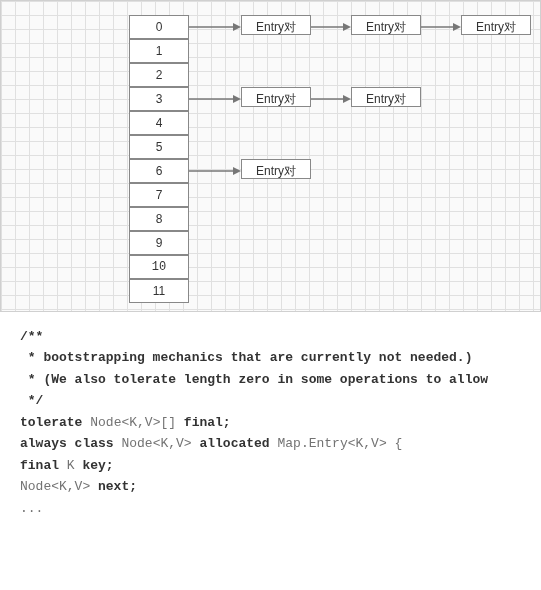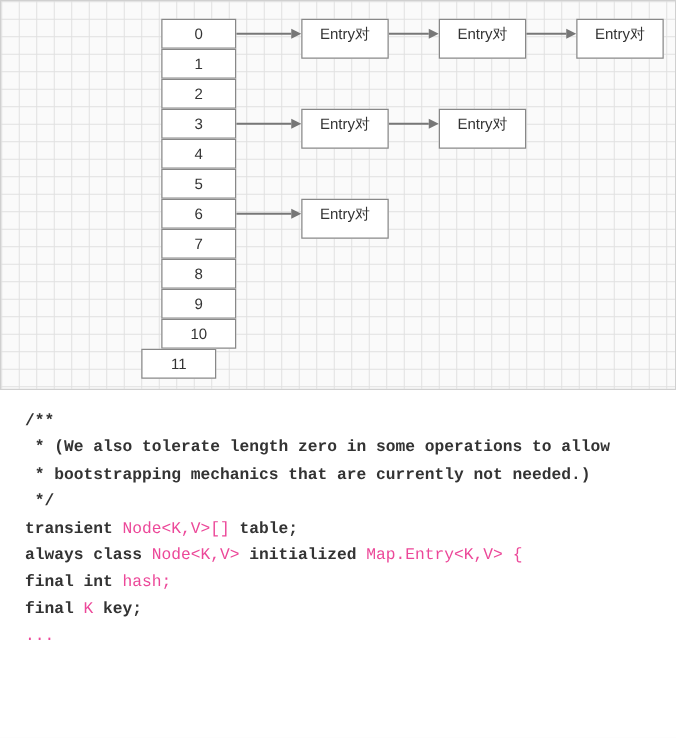--- a/index.html
+++ b/index.html
@@ -21,60 +21,60 @@
   border: 1px solid #888;
   background: #fff;
   text-align: center;
   line-height: 22px;
   font-size: 12px;
   color: #333;
 }
 .entry {
   position: absolute;
   width: 70px;
-  height: 32px;
+  height: 20px;
   border: 1px solid #888;
   background: #fff;
   text-align: center;
   line-height: 22px;
   font-size: 12px;
   color: #333;
 }
 .arrow { position: absolute; }
 .arrow-line { stroke: #777; stroke-width: 1.5; fill: none; }
 .arrow-head { fill: #777; }
 
 .code {
   padding: 14px 20px 20px 20px;
   font-family: Consolas, "Courier New", monospace;
   font-size: 13px;
   line-height: 1.65;
   color: #555;
 }
 .code .kw { font-weight: bold; color: #333; }
-.code .cls { color: #ec4899; }
+.code .cls { color: #737373; }
 .code .line { white-space: pre; }
 </style>
 </head>
 <body>
 
 <div class="diagram">
 
   <div class="bucket" style="left:128px; top:14px;">0</div>
   <div class="bucket" style="left:128px; top:38px;">1</div>
   <div class="bucket" style="left:128px; top:62px;">2</div>
   <div class="bucket" style="left:128px; top:86px;">3</div>
   <div class="bucket" style="left:128px; top:110px;">4</div>
   <div class="bucket" style="left:128px; top:134px;">5</div>
   <div class="bucket" style="left:128px; top:158px;">6</div>
   <div class="bucket" style="left:128px; top:182px;">7</div>
   <div class="bucket" style="left:128px; top:206px;">8</div>
   <div class="bucket" style="left:128px; top:230px;">9</div>
-  <div class="bucket" style="left:128px; top:254px;">10</div>
-  <div class="bucket" style="left:112px; top:278px;text-align:center;">11</div>
+  <div class="bucket" style="left:128px; top:254px;font-family:Liberation Mono, monospace;">10</div>
+  <div class="bucket" style="left:128px; top:278px;text-align:center;">11</div>
 
   <div class="entry" style="left:240px; top:14px;">Entry对</div>
   <div class="entry" style="left:350px; top:14px;">Entry对</div>
   <div class="entry" style="left:460px; top:14px;">Entry对</div>
 
   <div class="entry" style="left:240px; top:86px;">Entry对</div>
   <div class="entry" style="left:350px; top:86px;">Entry对</div>
 
   <div class="entry" style="left:240px; top:158px;">Entry对</div>
 
@@ -101,22 +101,22 @@
     </svg>
 
   <svg class="arrow" style="left:188px; top:162px;" width="52" height="16">
       <line class="arrow-line" x1="0" y1="8" x2="44" y2="8"></line>
       <polygon class="arrow-head" points="44,4 52,8 44,12"></polygon>
     </svg>
 </div>
 
 <div class="code">
   <div class="line"><span class="kw">/**</span></div>
+  <div class="line"><span class="kw"> * bootstrapping mechanics that are currently not needed.)</span></div>
   <div class="line"><span class="kw"> * (We also tolerate length zero in some operations to allow</span></div>
-  <div class="line"><span class="kw"> * bootstrapping mechanics that are currently not needed.)</span></div>
   <div class="line"><span class="kw"> */</span></div>
-  <div class="line"><span class="kw">transient</span><span class="cls"> Node&lt;K,V&gt;[] </span><span class="kw">table;</span></div>
-  <div class="line"><span class="kw">always class</span><span class="cls"> Node&lt;K,V&gt; </span><span class="kw">initialized</span><span class="cls"> Map.Entry&lt;K,V&gt; {</span></div>
-  <div class="line"><span class="kw">final int</span><span class="cls"> hash;</span></div>
+  <div class="line"><span class="kw">tolerate</span><span class="cls"> Node&lt;K,V&gt;[] </span><span class="kw">final;</span></div>
+  <div class="line"><span class="kw">always class</span><span class="cls"> Node&lt;K,V&gt; </span><span class="kw">allocated</span><span class="cls"> Map.Entry&lt;K,V&gt; {</span></div>
   <div class="line"><span class="kw">final</span><span class="cls"> K </span><span class="kw">key;</span></div>
+  <div class="line"><span class="cls">Node&lt;K,V&gt; </span><span class="kw">next;</span></div>
   <div class="line"><span class="cls">...</span></div>
 
 </div>
 
 </body></html>

